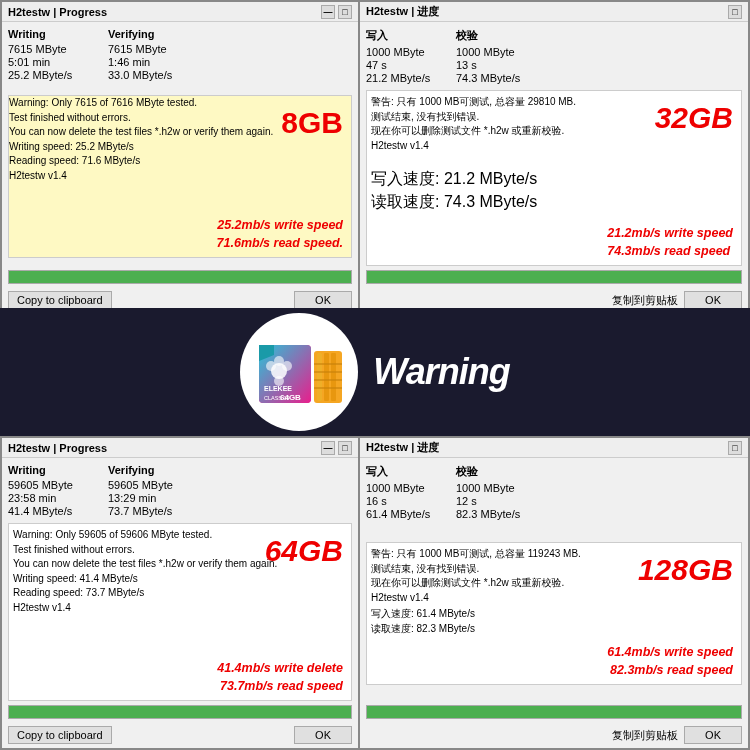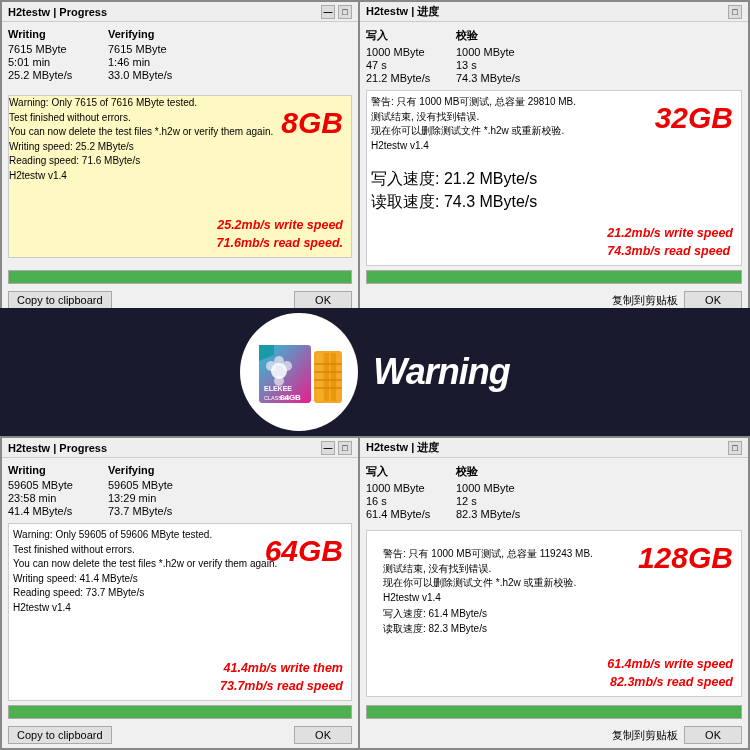--- a/index.html
+++ b/index.html
@@ -47,21 +47,21 @@
         <div>33.0 MByte/s</div>
       </div>
     </div>
     <div style="margin:8px 6px; flex:1; background:#fef9c3; border:1px solid #ccc; font-size:10px; overflow:hidden; position:relative;">
       <div style="font-size:10px; line-height:1.45; white-space:pre-wrap; color:#000;">Warning: Only 7615 of 7616 MByte tested.
 Test finished without errors.
 You can now delete the test files *.h2w or verify them again.
 Writing speed: 25.2 MByte/s
 Reading speed: 71.6 MByte/s
 H2testw v1.4</div>
-      <div style="position:absolute; right:8px; top:10px; font-size:30px; font-weight:900; color:#e00; font-style:italic;">8GB</div>
+      <div style="position:absolute; right:8px; top:10px; font-size:30px; font-weight:900; color:#e00; ">8GB</div>
       <div style="position:absolute; right:8px; bottom:4px; font-size:12.5px; font-weight:bold; color:#e00; font-style:italic; text-align:right; line-height:1.5;">
         <div>25.2mb/s write speed</div>
         <div>71.6mb/s read speed.</div>
       </div>
     </div>
     <div style="height:14px; background:#c8e6c9; border:1px solid #aaa; margin:4px 6px;">
       <div style="width:100%; height:100%; background:#4caf50;"></div>
     </div>
     <div style="display:flex; align-items:center; justify-content:space-between; padding:3px 6px 4px;">
       <button style="background:#e0e0e0; border:1px solid #aaa; padding:2px 8px; font-size:11px; cursor:pointer;">Copy to clipboard</button>
@@ -182,21 +182,21 @@
     </div>
     <div style="margin:0 6px; flex:1; background:#fff; border:1px solid #ccc; padding:4px; font-size:10px; overflow:hidden; position:relative;">
       <div style="font-size:10px; line-height:1.45; white-space:pre-wrap; color:#000;">Warning: Only 59605 of 59606 MByte tested.
 Test finished without errors.
 You can now delete the test files *.h2w or verify them again.
 Writing speed: 41.4 MByte/s
 Reading speed: 73.7 MByte/s
 H2testw v1.4</div>
       <div style="position:absolute; right:8px; top:10px; font-size:30px; font-weight:900; color:#e00; font-style:italic;">64GB</div>
       <div style="position:absolute; right:8px; bottom:4px; font-size:12.5px; font-weight:bold; color:#e00; font-style:italic; text-align:right; line-height:1.5;">
-        <div>41.4mb/s write them</div>
+        <div>41.4mb/s write delete</div>
         <div>73.7mb/s read speed</div>
       </div>
     </div>
     <div style="height:14px; background:#c8e6c9; border:1px solid #aaa; margin:4px 6px;">
       <div style="width:100%; height:100%; background:#4caf50;"></div>
     </div>
     <div style="display:flex; align-items:center; justify-content:space-between; padding:3px 6px 4px;">
       <button style="background:#e0e0e0; border:1px solid #aaa; padding:2px 8px; font-size:11px; cursor:pointer;">Copy to clipboard</button>
       <button style="background:#e0e0e0; border:1px solid #aaa; padding:2px 20px; font-size:11px; cursor:pointer;">OK</button>
     </div>
@@ -216,21 +216,21 @@
         <div>16 s</div>
         <div>61.4 MByte/s</div>
       </div>
       <div style="display:flex;flex-direction:column;gap:1px;min-width:80px;">
         <div style="font-weight:bold; margin-bottom:2px;">校验</div>
         <div>1000 MByte</div>
         <div>12 s</div>
         <div>82.3 MByte/s</div>
       </div>
     </div>
-    <div style="margin:4px 6px; flex:1; background:#fff; border:1px solid #ccc; padding:16px; font-size:10px; overflow:hidden; position:relative;">
+    <div style="margin:16px 6px; flex:1; background:#fff; border:1px solid #ccc; padding:4px; font-size:10px; overflow:hidden; position:relative;">
       <div style="font-size:10px; line-height:1.45; white-space:pre-wrap; color:#000;">警告: 只有 1000 MB可测试, 总容量 119243 MB.
 测试结束, 没有找到错误.
 现在你可以删除测试文件 *.h2w 或重新校验.
 H2testw v1.4</div>
       <div style="font-size:10px; line-height:1.45; white-space:pre-wrap; color:#000; margin-top:2px;">写入速度: 61.4 MByte/s
 读取速度: 82.3 MByte/s</div>
       <div style="position:absolute; right:8px; top:10px; font-size:30px; font-weight:900; color:#e00; font-style:italic;">128GB</div>
       <div style="position:absolute; right:8px; bottom:4px; font-size:12.5px; font-weight:bold; color:#e00; font-style:italic; text-align:right; line-height:1.5;">
         <div>61.4mb/s write speed</div>
         <div>82.3mb/s read speed</div>

